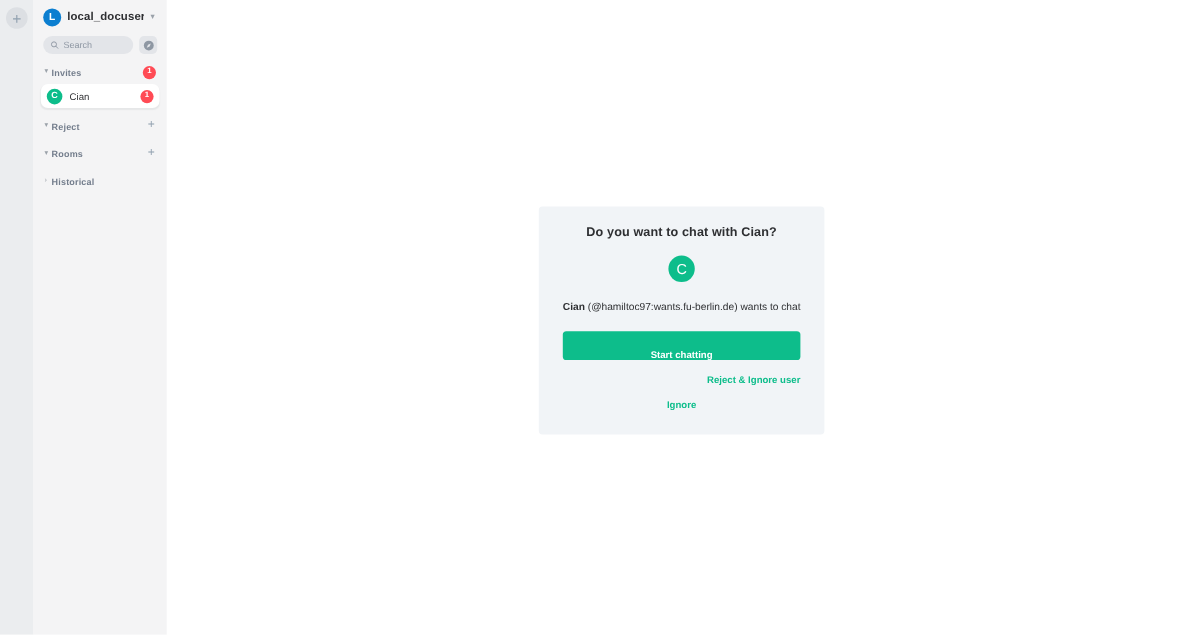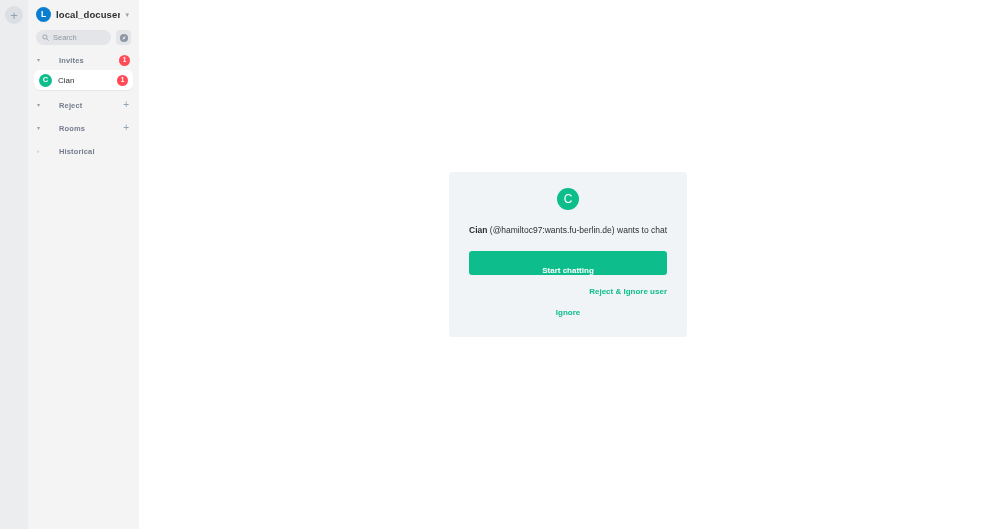--- a/index.html
+++ b/index.html
@@ -137,21 +137,21 @@
     cursor: pointer;
   }
 
   
   .section-head {
     display: flex;
     align-items: center;
     height: 16px;
     margin-top: 7px;
     padding: 0 2px 0 3px;
-    gap: 16px;
+    gap: 0;
     cursor: pointer;
   }
   .section-chev {
     font-size: 6px;
     color: #9aa1a9;
     line-height: 1;
     width: 6px;
     display: inline-block;
   }
   .section-title {
@@ -366,20 +366,21 @@
       <span class="section-chev">›</span>
       <span class="section-title">Historical</span>
     </div>
 
   </div>
 
   <div class="main">
 
     <div class="invite-card">
 
+      <div class="invite-title">Do you want to chat with Cian?</div>
 
       <div class="invite-avatar">C</div>
 
       <div class="invite-subtitle">
         <span class="who">Cian</span>
         <span class="mxid">(@hamiltoc97:wants.fu-berlin.de)</span>
         <span class="tail">wants to chat</span>
       </div>
 
       <button class="start-btn">Start chatting</button>

